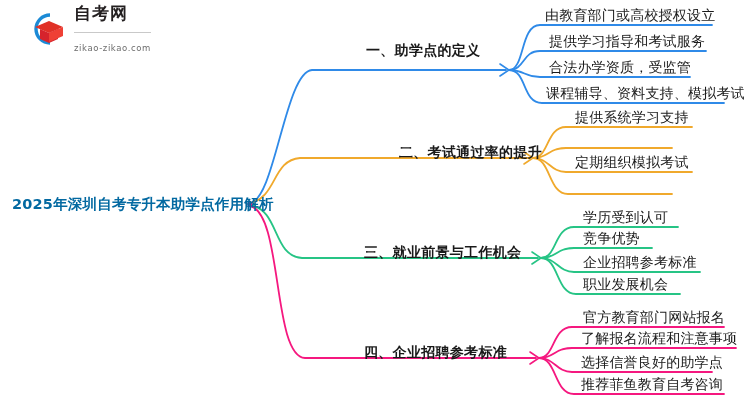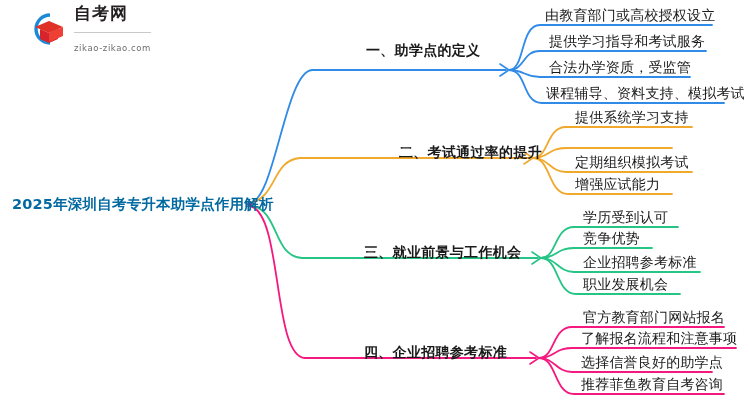--- a/index.html
+++ b/index.html
@@ -153,21 +153,20 @@
 
   <div class="node branch-node" style="left:366px; top:42px;">一、助学点的定义</div>
   <div class="node leaf-node" style="left:545px; top:7px;">由教育部门或高校授权设立</div>
   <div class="node leaf-node" style="left:549px; top:33px;">提供学习指导和考试服务</div>
   <div class="node leaf-node" style="left:549px; top:59px;">合法办学资质，受监管</div>
   <div class="node leaf-node" style="left:546px; top:85px;">课程辅导、资料支持、模拟考试</div>
 
   <div class="node branch-node" style="left:368px; top:144px;margin-left:31px;">二、考试通过率的提升</div>
   <div class="node leaf-node" style="left:575px; top:109px;">提供系统学习支持</div>
   <div class="node leaf-node" style="left:575px; top:154px;">定期组织模拟考试</div>
-  <div class="node leaf-node" style="left:575px; top:176px;">增强应试能力</div>
 
   <div class="node branch-node" style="left:364px; top:244px;text-align:right;">三、就业前景与工作机会</div>
   <div class="node leaf-node" style="left:583px; top:209px;">学历受到认可</div>
   <div class="node leaf-node" style="left:583px; top:230px;">竞争优势</div>
   <div class="node leaf-node" style="left:583px; top:254px;">企业招聘参考标准</div>
   <div class="node leaf-node" style="left:583px; top:276px;">职业发展机会</div>
 
   <div class="node branch-node" style="left:364px; top:344px;">四、企业招聘参考标准</div>
   <div class="node leaf-node" style="left:583px; top:309px;">官方教育部门网站报名</div>
   <div class="node leaf-node" style="left:581px; top:330px;">了解报名流程和注意事项</div>

